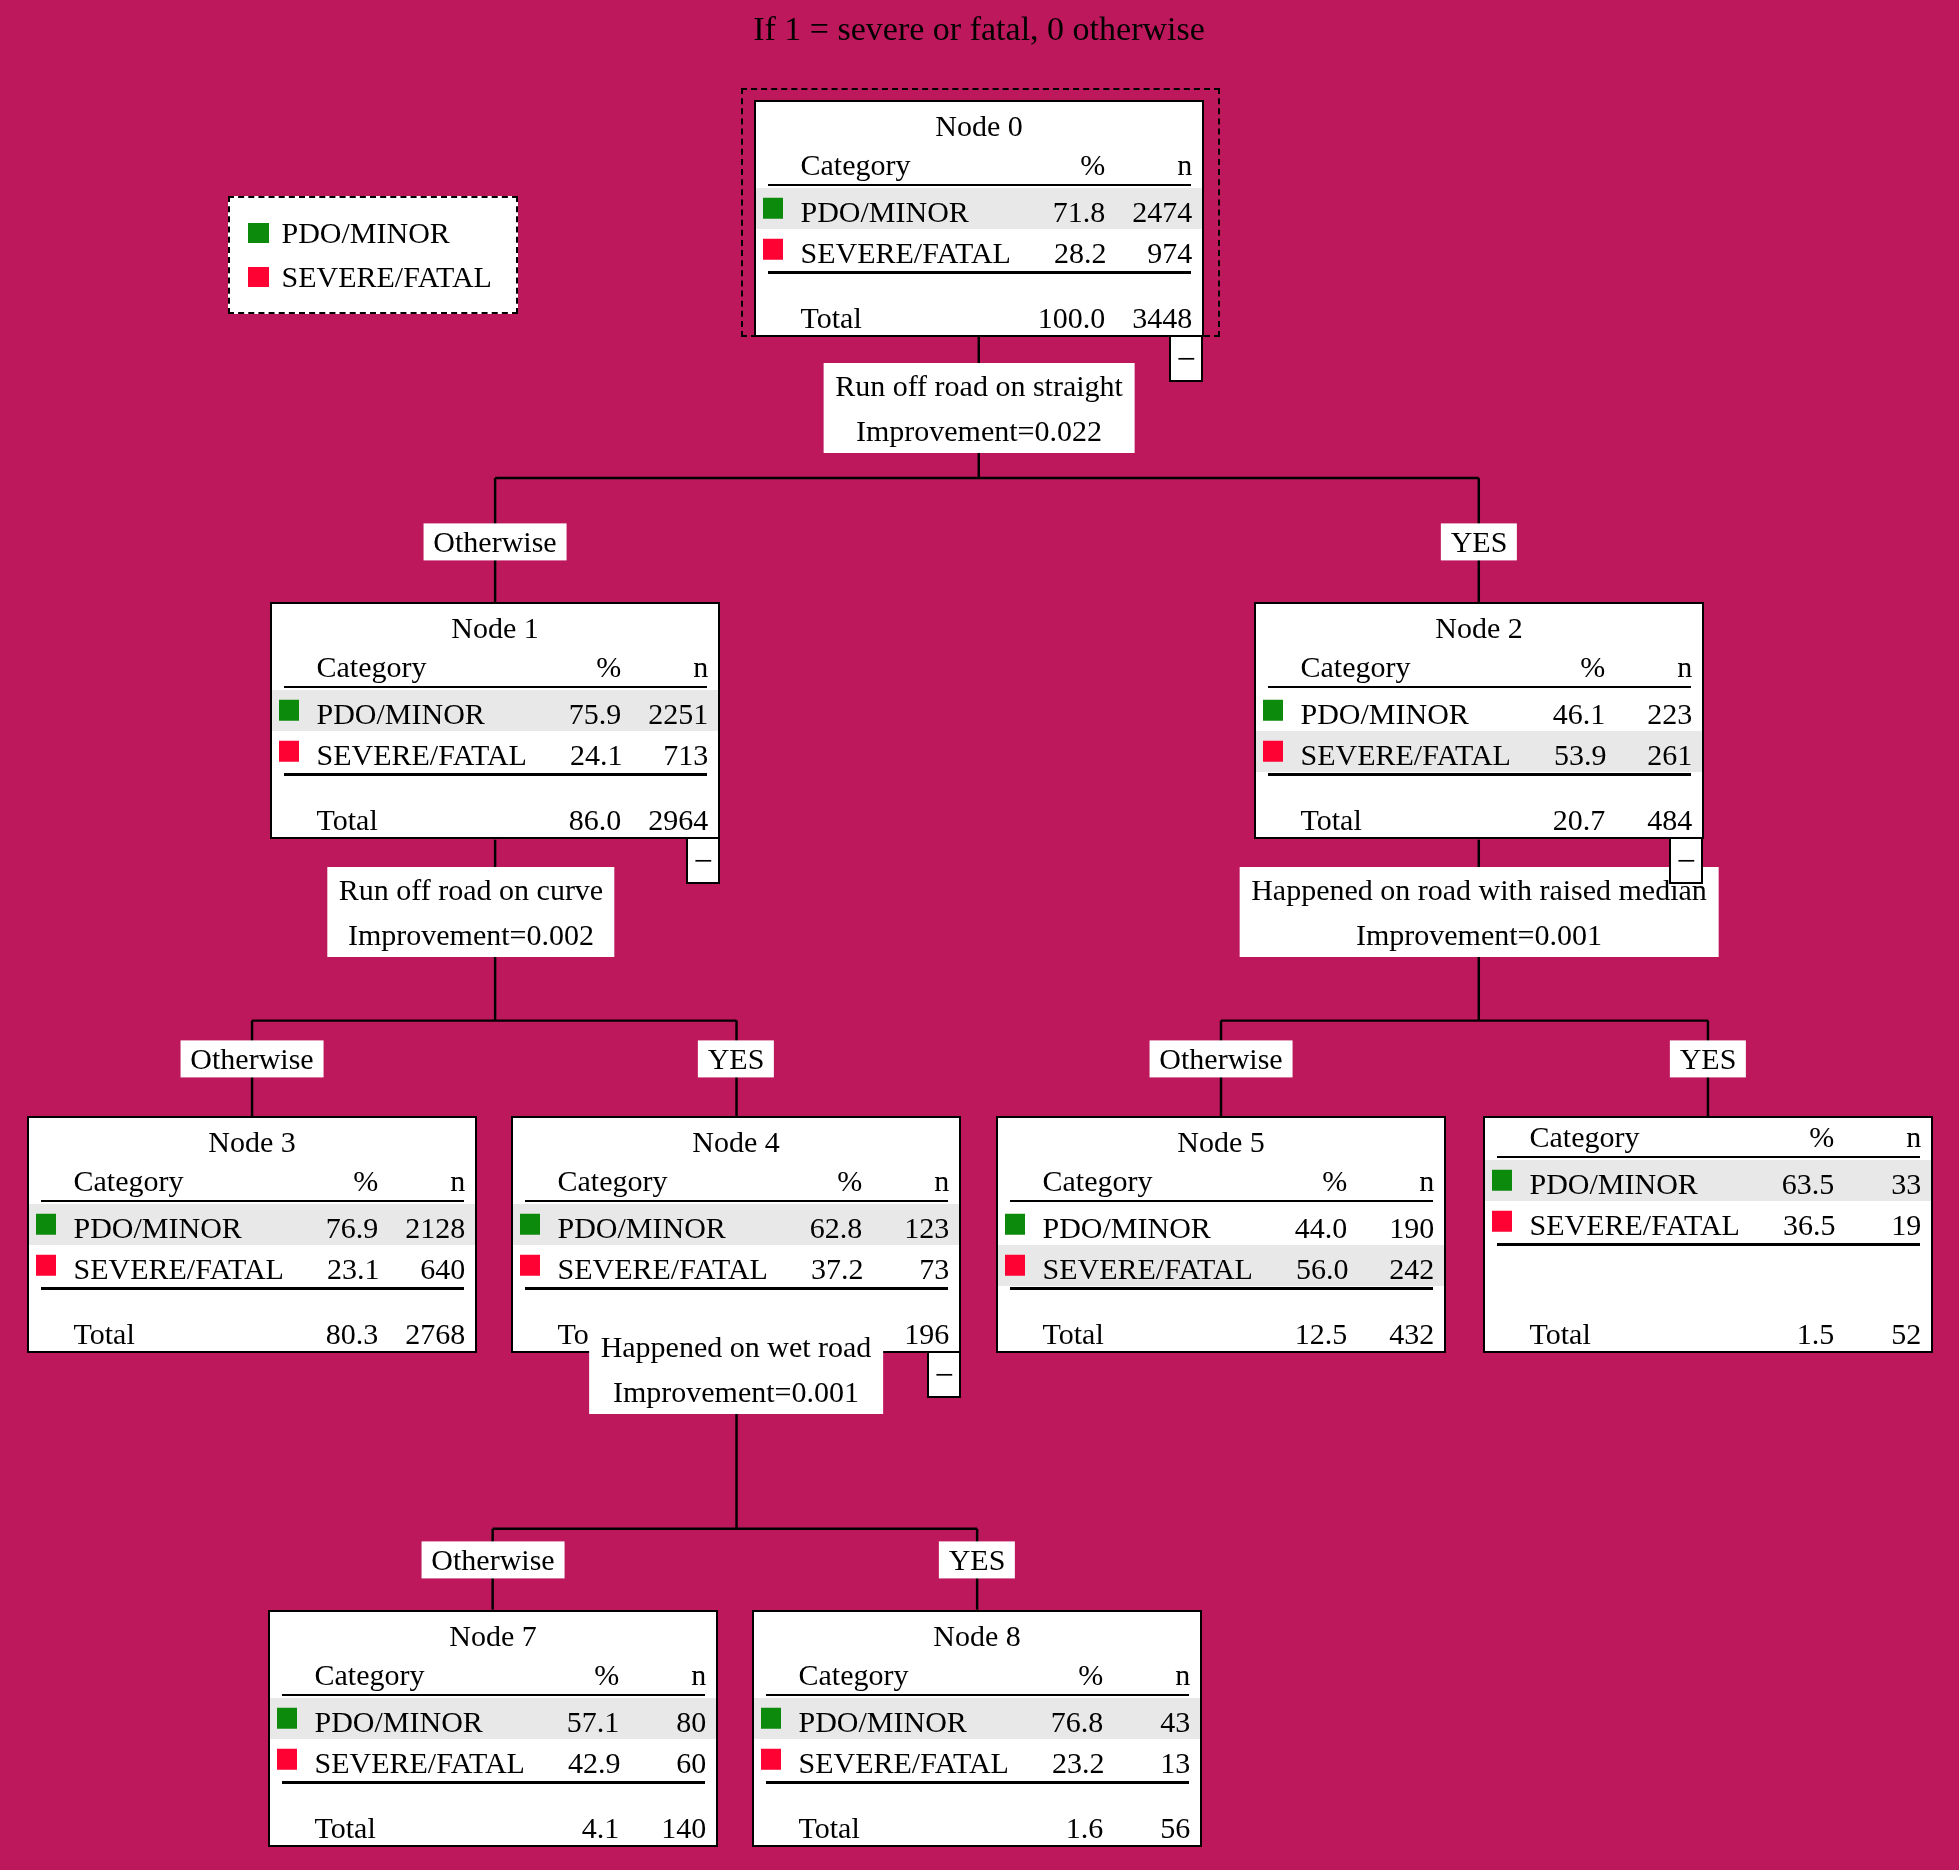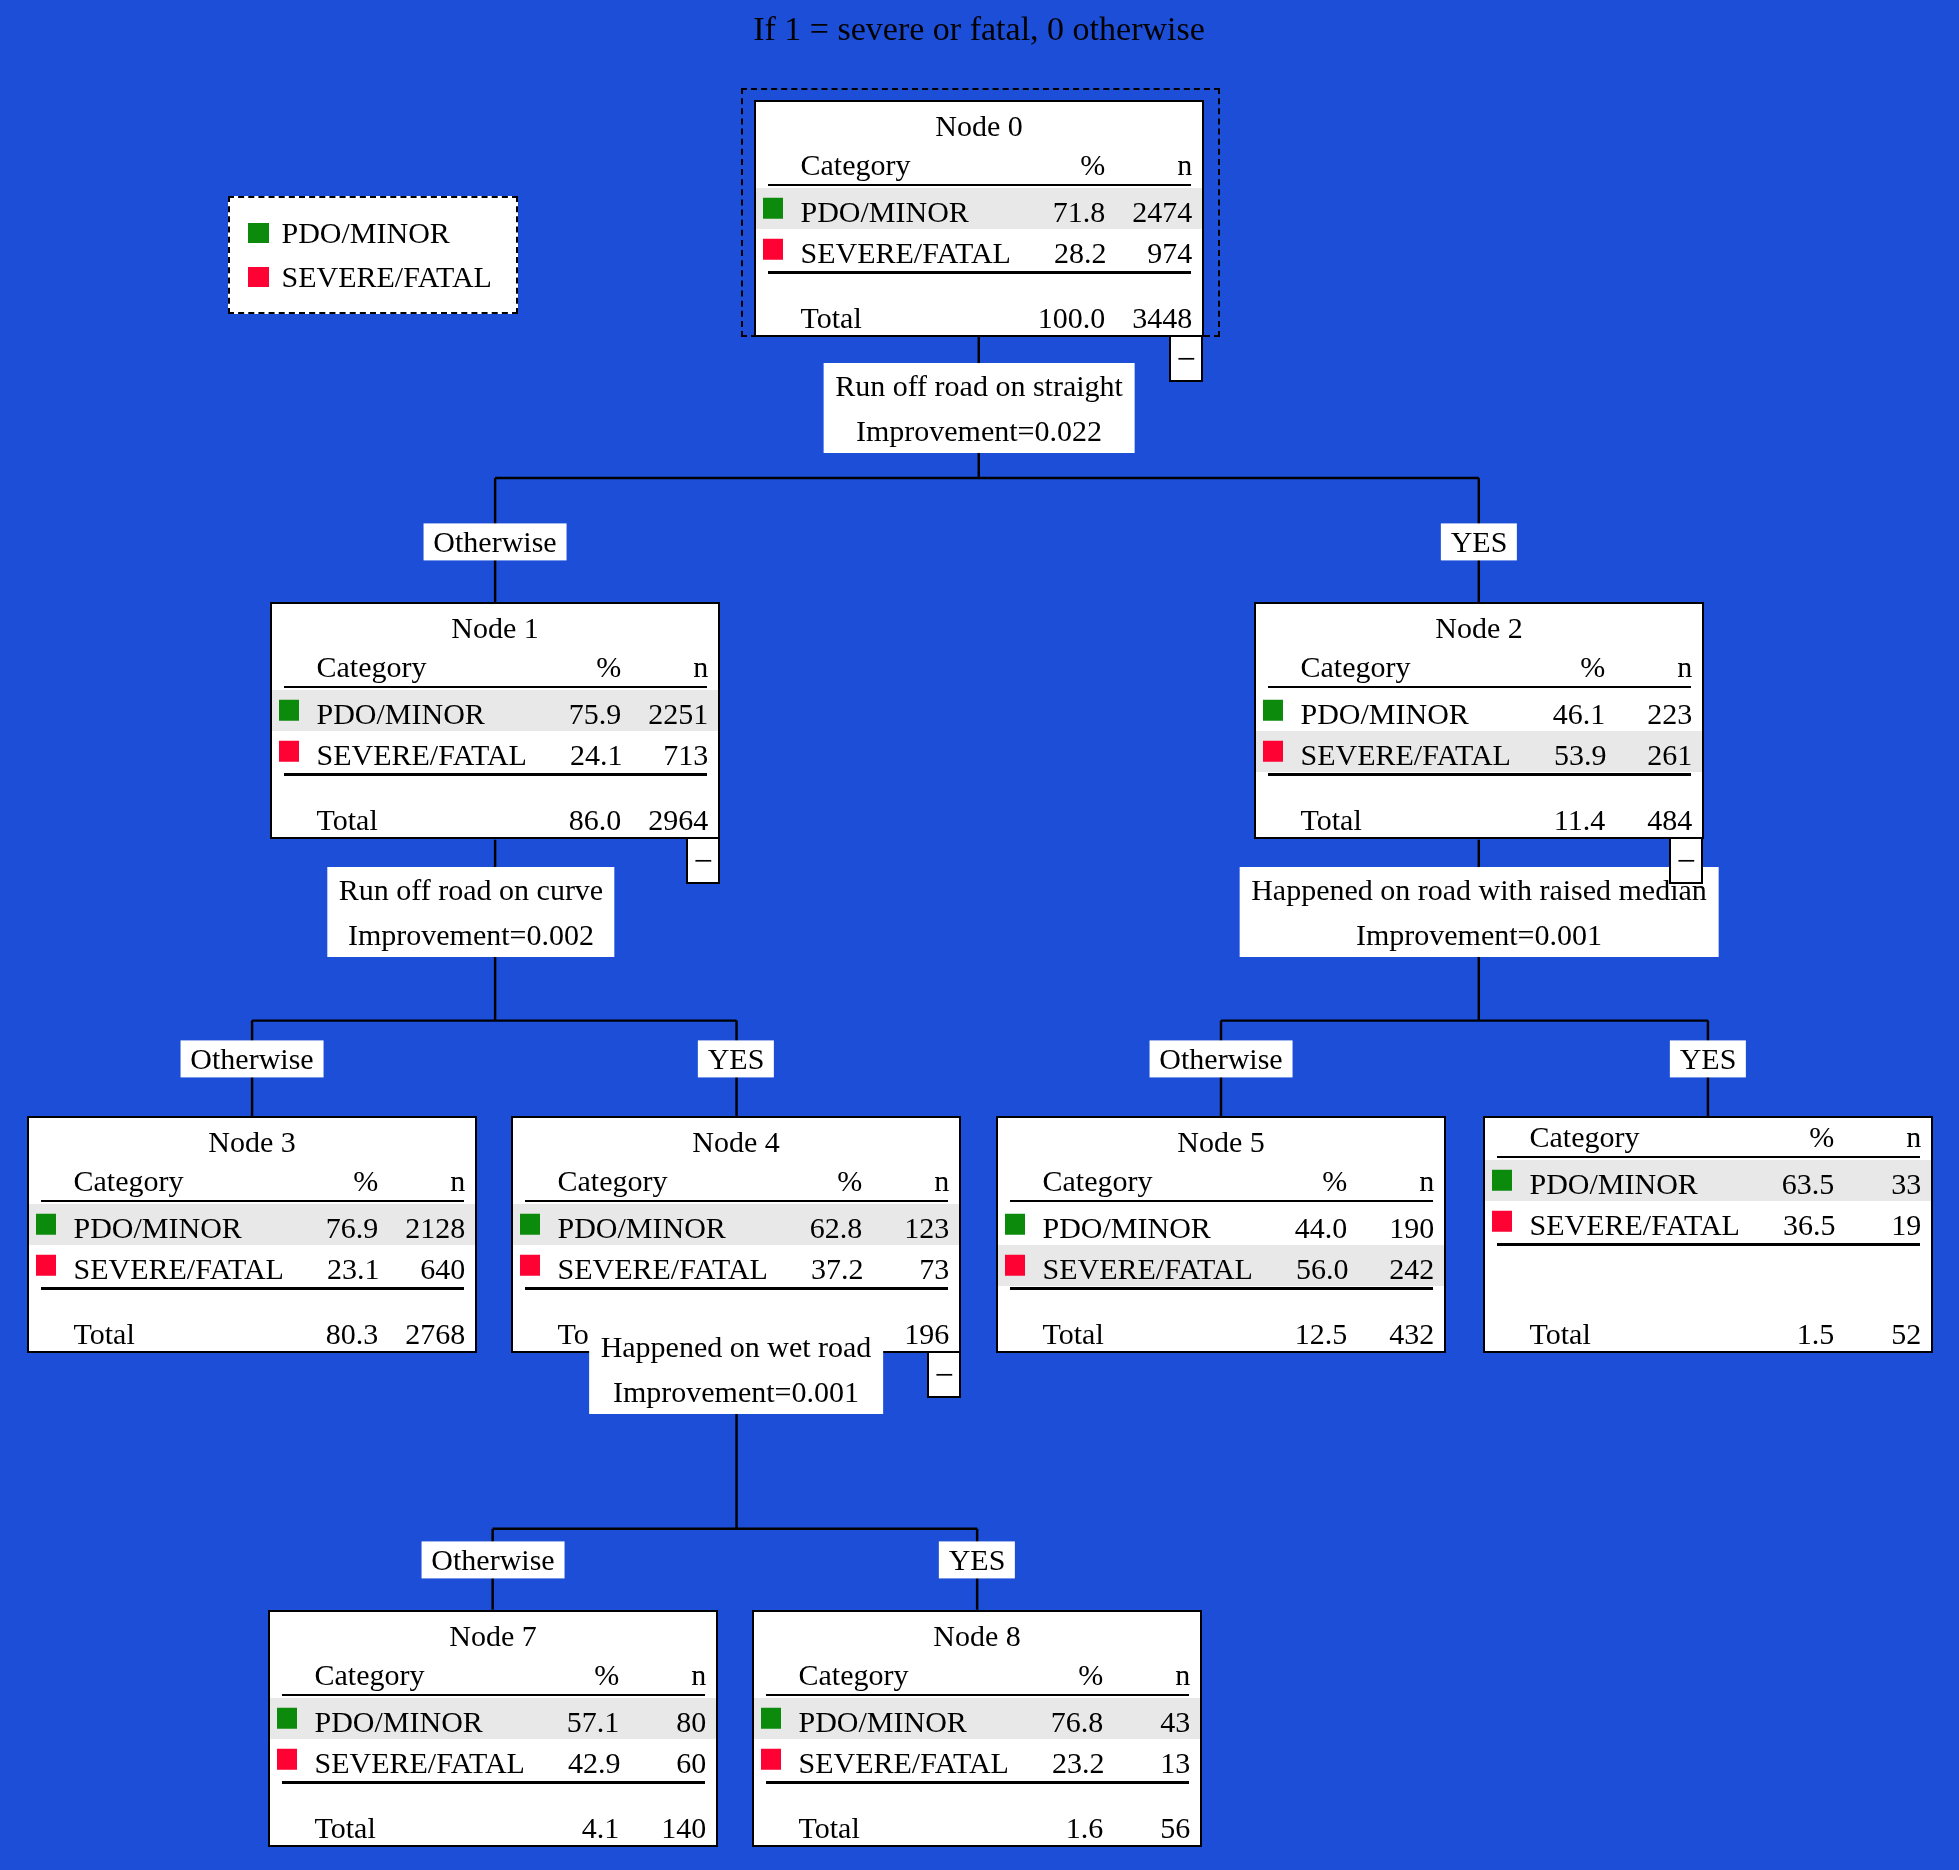--- a/index.html
+++ b/index.html
@@ -1,16 +1,16 @@
 <!DOCTYPE html>
 <html style="font-size:13px"><head>
 <meta charset="utf-8">
 <style>
   html,body{margin:0;padding:0;background:#fff;}
-  .canvas{position:relative;width:1960px;height:1871px;background:#1d4ed8;overflow:hidden;
+  .canvas{position:relative;width:1960px;height:1871px;background:#be185d;overflow:hidden;
           font-family:"Liberation Serif","DejaVu Serif",serif;color:#000;}
   .main-title{position:absolute;top:9.8px;left:979px;transform:translateX(-50%);
               font-size:34px;white-space:nowrap;}
   svg.connectors{position:absolute;left:0;top:0;}
 
   
   .legend{position:absolute;left:228px;top:196px;border:2.5px dashed #000;background:#fff;
           padding:13px 24.5px 13px 18px;}
   .legend-row{display:flex;align-items:center;height:44px;font-size:30px;white-space:nowrap;}
   .swatch{width:20.5px;height:20.5px;margin-right:13px;flex:none;}
@@ -150,21 +150,21 @@
       <span class="ncol">223</span>
     </div>
     <div class="nrow hl">
       <span class="cat"><span class="rowsq red"></span><span>SEVERE/FATAL</span></span>
       <span class="pct">53.9</span>
       <span class="ncol">261</span>
     </div>
     <div class="hline"></div>
     <div class="nrow total">
       <span class="cat">Total</span>
-      <span class="pct">11.4</span>
+      <span class="pct">20.7</span>
       <span class="ncol">484</span>
     </div>
   </div>
 
   <div class="slabel" style="left:471px;top:867px">
     <div>Run off road on curve</div>
     <div>Improvement=0.002</div>
   </div>
   <div class="slabel" style="left:1479px;top:867px">
     <div>Happened on road with raised median</div>

